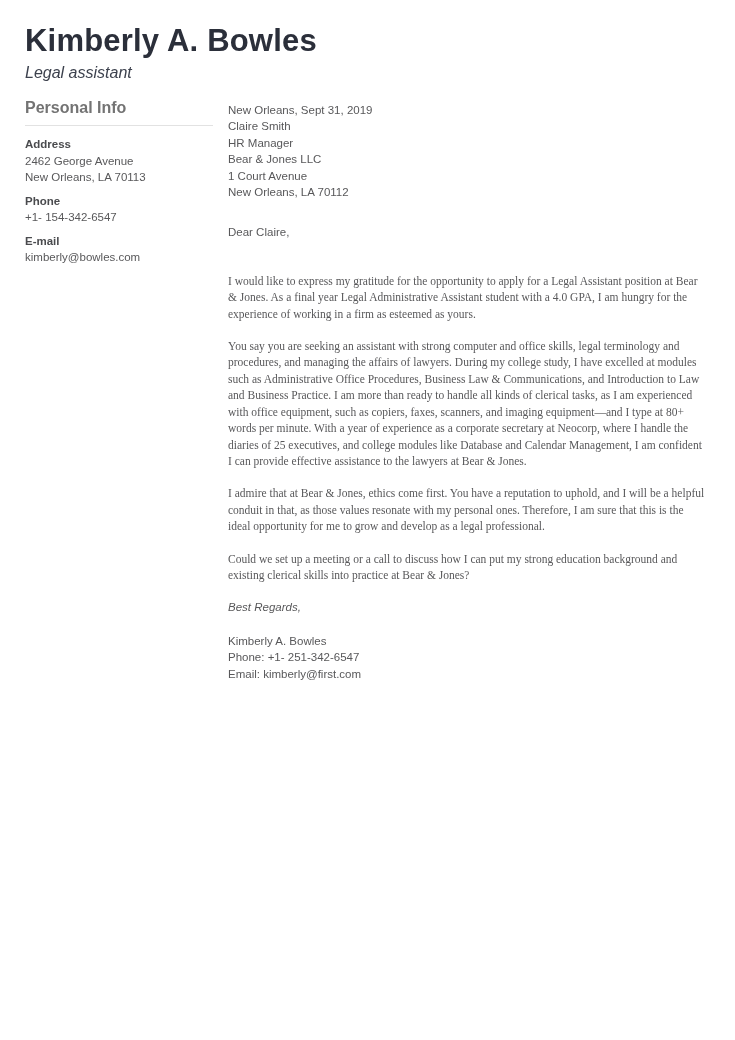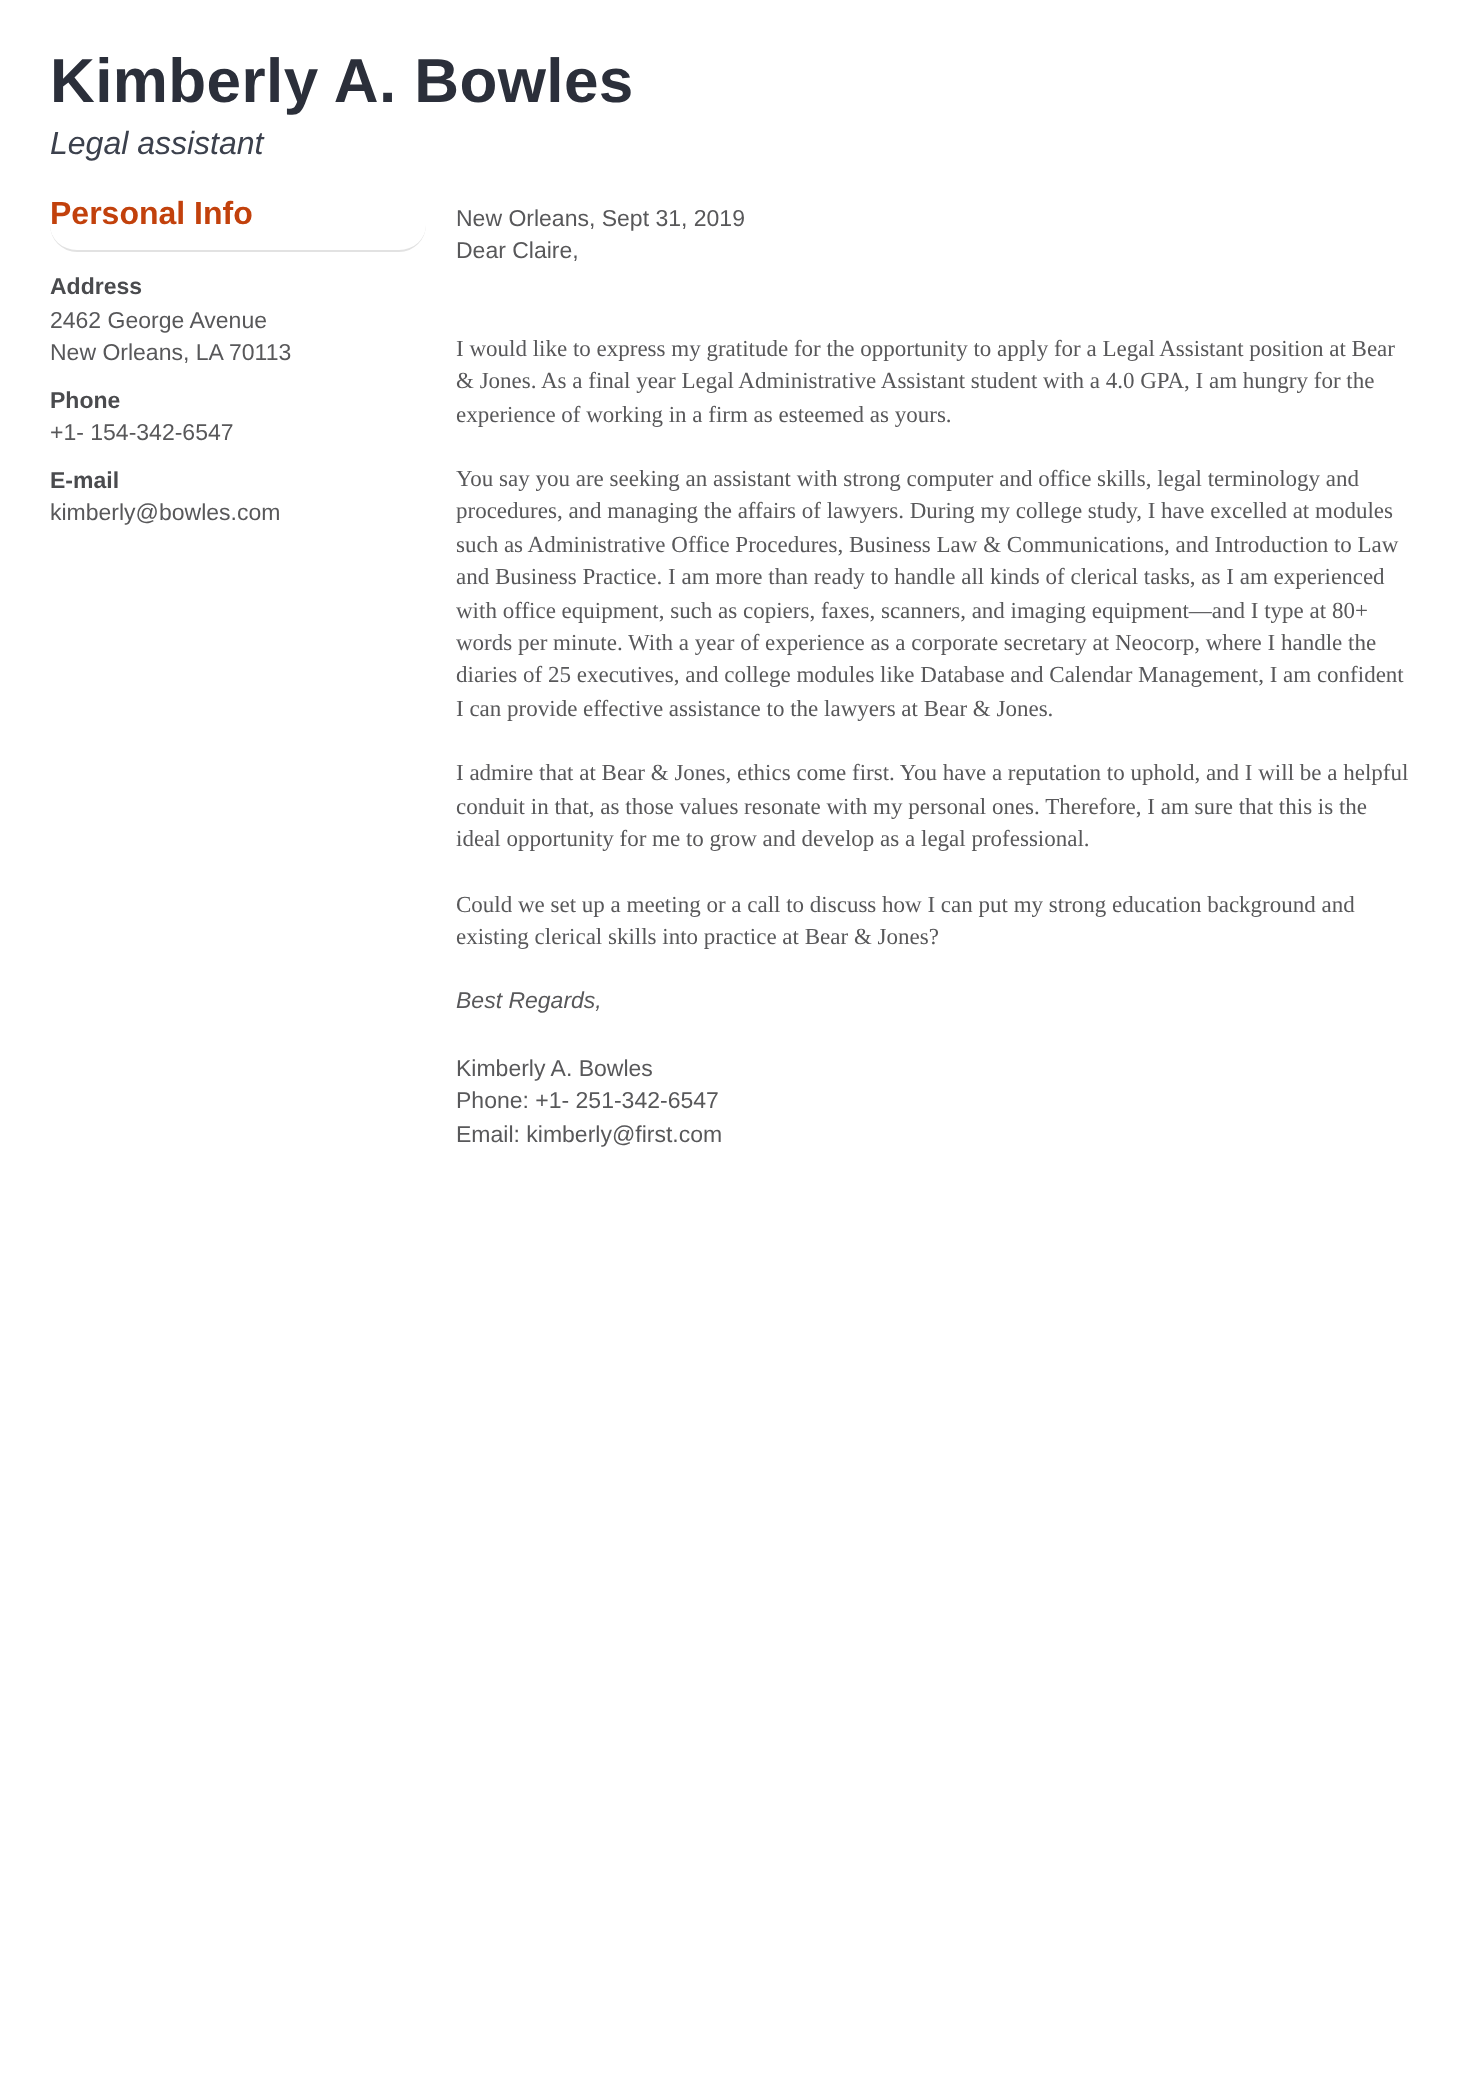--- a/index.html
+++ b/index.html
@@ -1,15 +1,15 @@
 <!DOCTYPE html>
 <html><head>
 <meta charset="utf-8">
 <style>
-  * { margin: 0; padding: 0; box-sizing: border-box; border-radius: 23px; }
+  * { margin: 0; padding: 0; box-sizing: border-box; }
   html, body { background: #ffffff; }
   body {
     width: 735px;
     height: 1040px;
     font-family: "Liberation Sans", sans-serif;
     color: #58585a;
     overflow: hidden;
   }
   .page {
     width: 735px;
@@ -37,21 +37,21 @@
     align-items: flex-start;
   }
   .sidebar {
     width: 188px;
     flex: 0 0 188px;
     margin-right: 15px;
   }
   .sidebar-heading {
     font-size: 16px;
     font-weight: 700;
-    color: #c2410c;
+    color: #737373;
     padding-bottom: 8px;
     border-bottom: 1px solid #e2e2e2;
     margin-bottom: 10px;
   }
   .sidebar-section { margin-bottom: 7px; }
   .sidebar-label {
     font-size: 11.5px;
     font-weight: 700;
     color: #4a4b4e;
     line-height: 16.5px;
@@ -103,20 +103,27 @@
 
       <div class="sidebar-section">
         <div class="sidebar-label">E-mail</div>
         <div class="sidebar-line">kimberly@bowles.com</div>
       </div>
     </div>
 
     <div class="main">
       <div class="date-line">New Orleans, Sept 31, 2019</div>
 
+      <div class="recipient">
+        <div>Claire Smith</div>
+        <div>HR Manager</div>
+        <div>Bear &amp; Jones LLC</div>
+        <div>1 Court Avenue</div>
+        <div>New Orleans, LA 70112</div>
+      </div>
 
       <div class="salutation">Dear Claire,</div>
 
       <div class="para">I would like to express my gratitude for the opportunity to apply for a Legal Assistant position at Bear &amp; Jones. As a final year Legal Administrative Assistant student with a 4.0 GPA, I am hungry for the experience of working in a firm as esteemed as yours.</div>
       <div class="para">You say you are seeking an assistant with strong computer and office skills, legal terminology and procedures, and managing the affairs of lawyers. During my college study, I have excelled at modules such as Administrative Office Procedures, Business Law &amp; Communications, and Introduction to Law and Business Practice. I am more than ready to handle all kinds of clerical tasks, as I am experienced with office equipment, such as copiers, faxes, scanners, and imaging equipment—and I type at 80+ words per minute. With a year of experience as a corporate secretary at Neocorp, where I handle the diaries of 25 executives, and college modules like Database and Calendar Management, I am confident I can provide effective assistance to the lawyers at Bear &amp; Jones.</div>
       <div class="para">I admire that at Bear &amp; Jones, ethics come first. You have a reputation to uphold, and I will be a helpful conduit in that, as those values resonate with my personal ones. Therefore, I am sure that this is the ideal opportunity for me to grow and develop as a legal professional.</div>
       <div class="para">Could we set up a meeting or a call to discuss how I can put my strong education background and existing clerical skills into practice at Bear &amp; Jones?</div>
 
       <div class="closing">Best Regards,</div>
 

